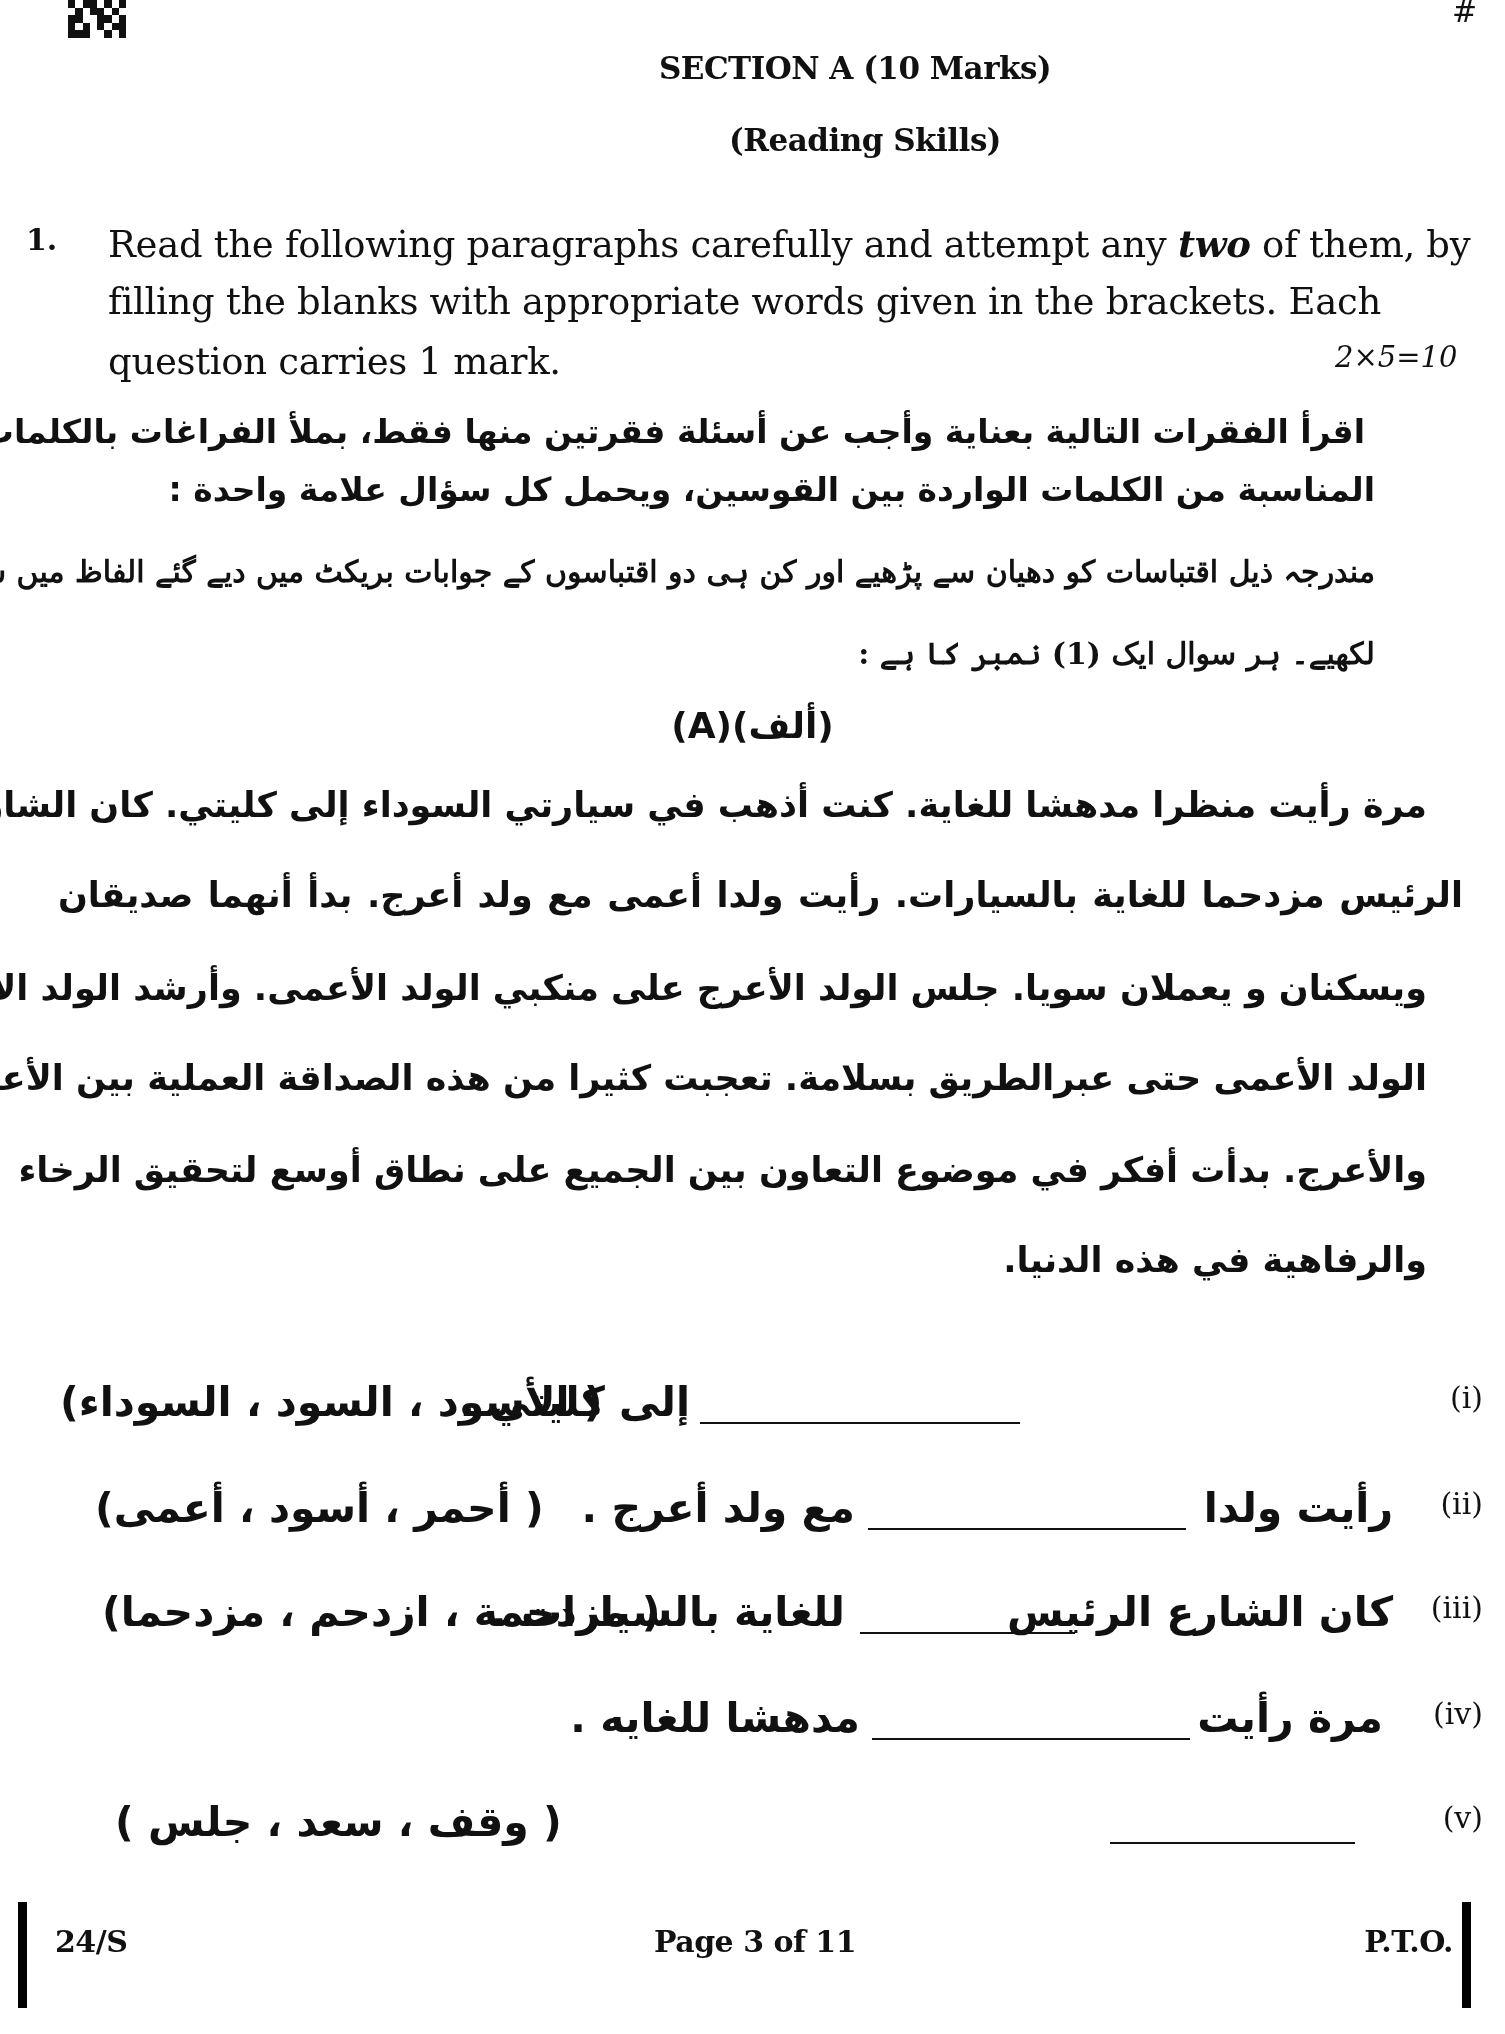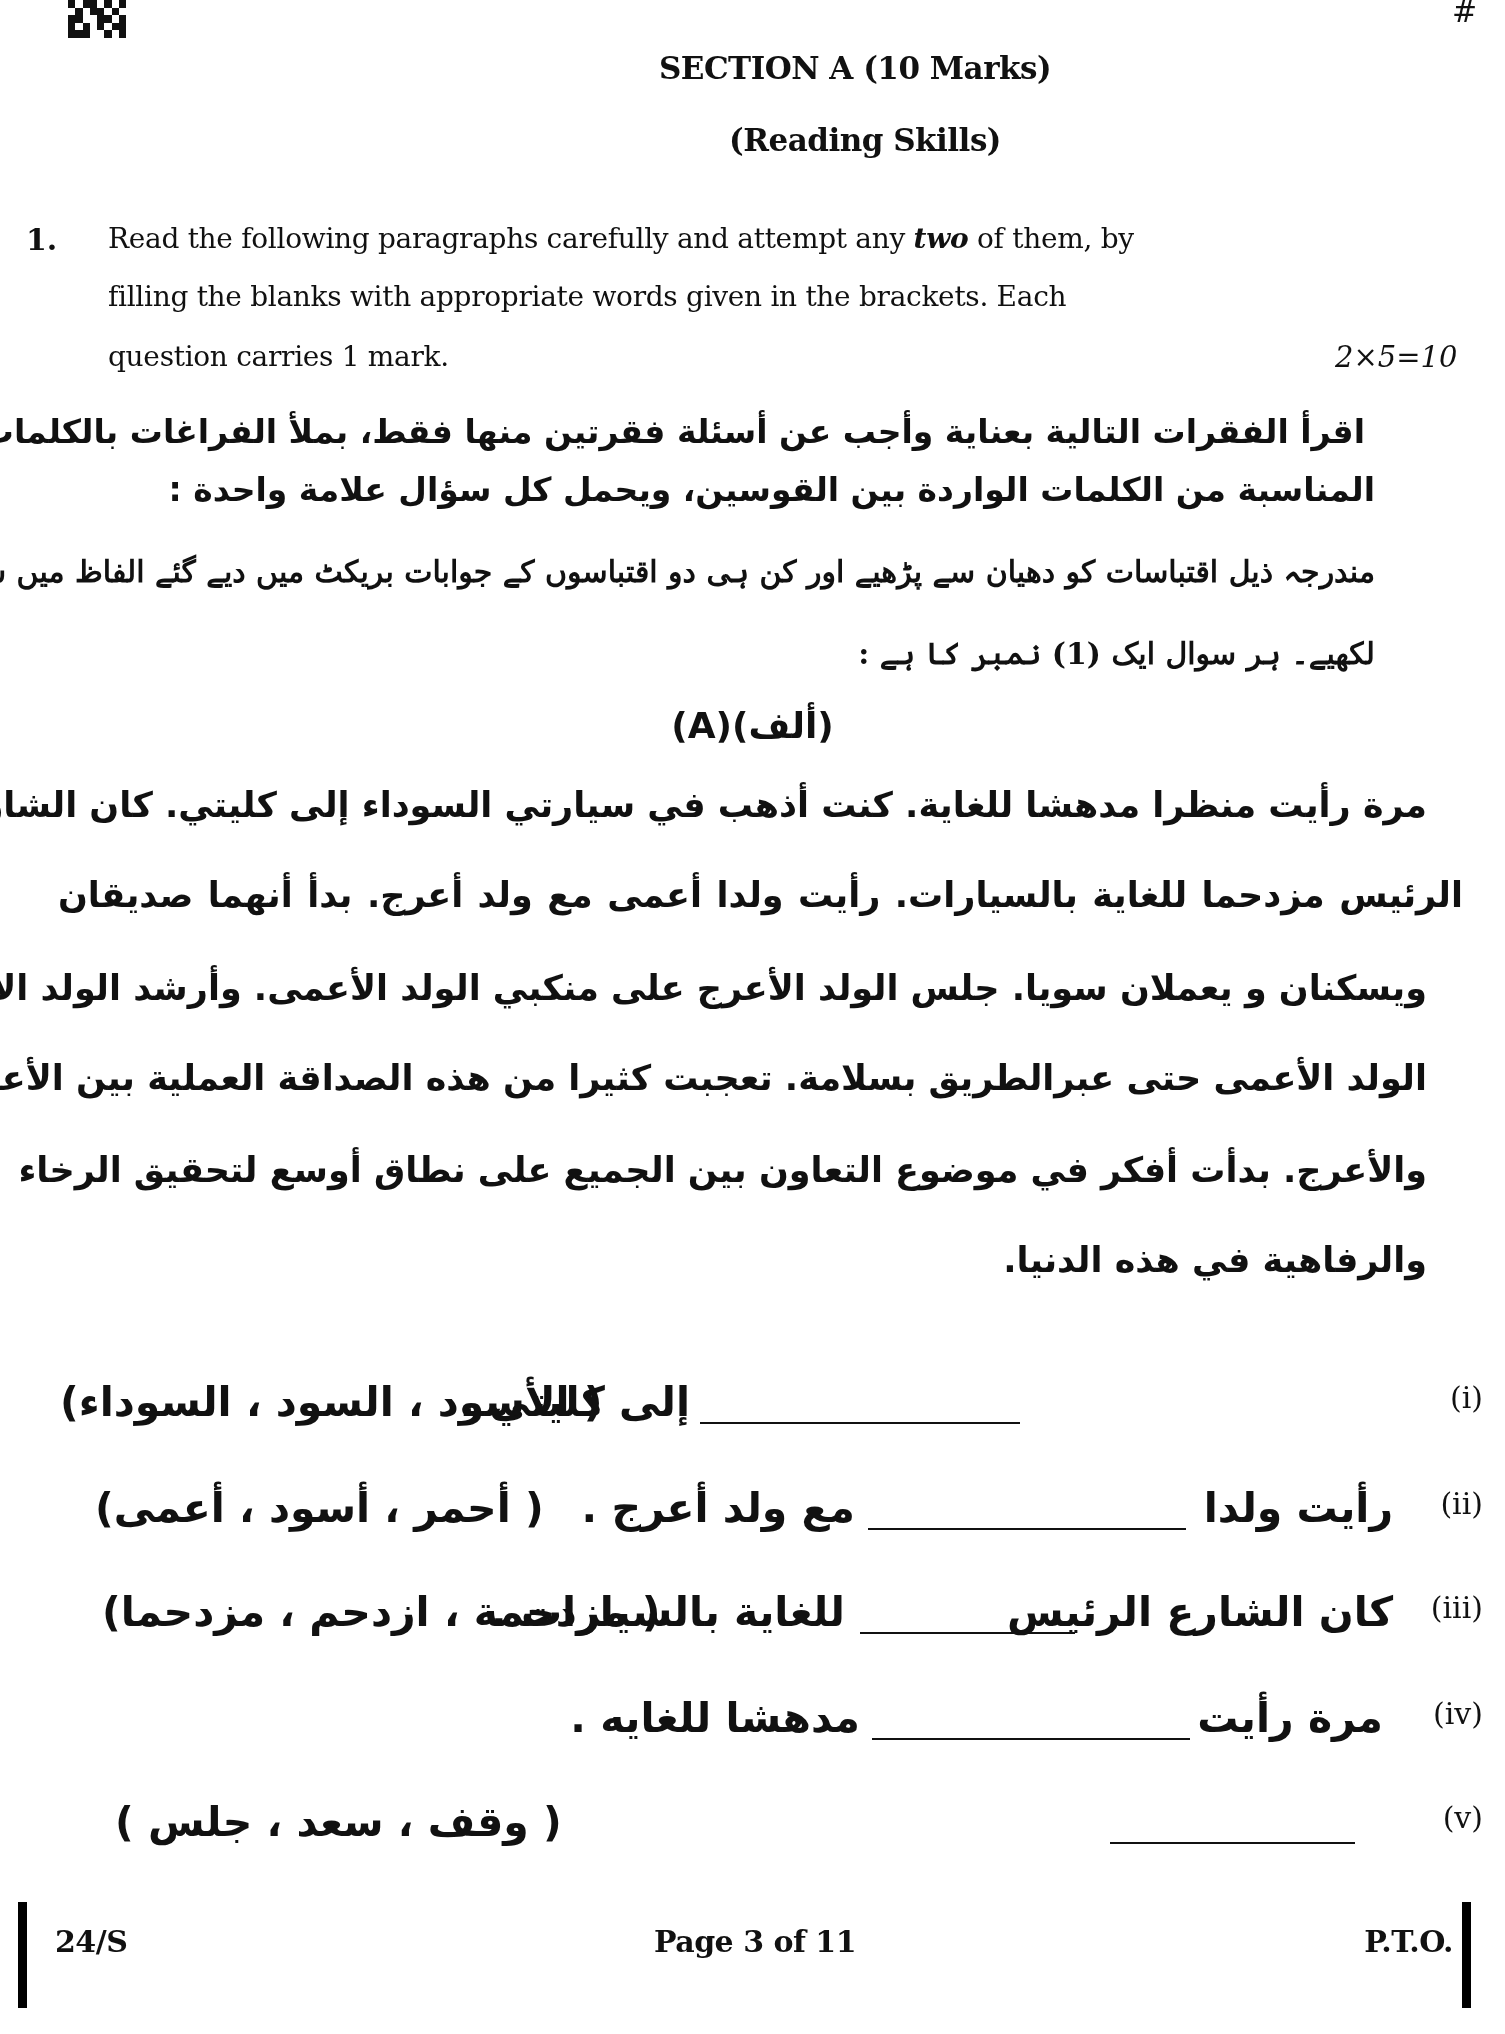--- a/index.html
+++ b/index.html
@@ -6,21 +6,21 @@
   body { width: 1505px; height: 2034px; position: relative; overflow: hidden; color: #111111; font-family: "DejaVu Serif", serif; }
   .abs { position: absolute; }
   .ar { font-family: "DejaVu Sans", sans-serif; direction: rtl; font-weight: bold; }
   .qr { left: 68px; top: 0px; width: 58px; height: 38px; display: grid; grid-template-columns: repeat(8, 1fr); grid-template-rows: repeat(5, 1fr); }
   .qr span { background: #111; }
   .qr span.w { background: #fff; }
   .hash { left: 1452px; top: -6px; font-size: 30px; font-family: "DejaVu Sans", sans-serif; }
   .sec-title { left: 0; width: 1710px; top: 50px; text-align: center; font-size: 31px; font-weight: bold; letter-spacing: -0.5px; }
   .sec-sub { left: 0; width: 1730px; top: 122px; text-align: center; font-size: 31px; font-weight: bold; letter-spacing: -0.5px; }
   .qnum { left: 26px; top: 222px; font-size: 30px; font-weight: bold; }
-  .qline { left: 108px; font-size: 28px; letter-spacing: -0.3px; white-space: nowrap; }
+  .qline { left: 108px; font-size: 37px; letter-spacing: -0.3px; white-space: nowrap; }
   .qline em { font-weight: bold; font-style: italic; }
   .marks { left: 1335px; top: 340px; font-size: 29px; font-style: italic; }
   .ar-instr { right: 130px; font-size: 33px; white-space: nowrap; }
   .ur-instr { font-family: "DejaVu Serif", serif; direction: rtl; font-weight: bold; font-size: 30px; white-space: nowrap; }
   .part-head { left: 0; width: 1505px; top: 705px; text-align: center; font-size: 36px; font-weight: bold; font-family: "DejaVu Sans", sans-serif; direction: ltr; }
   .para-line { left: 22px; width: 1405px; font-size: 35px; text-align: justify; text-align-last: justify; white-space: nowrap; }
   .para-line.last { text-align-last: right; }
   .item { left: 0; width: 1505px; height: 60px; }
   .item .num { position: absolute; right: 22px; top: 8px; font-family: "DejaVu Serif", serif; font-size: 30px; direction: ltr; font-weight: normal; }
   .item .seg { position: absolute; top: 6px; font-size: 41px; white-space: nowrap; direction: rtl; font-weight: bold; font-family: "DejaVu Sans", sans-serif; }

